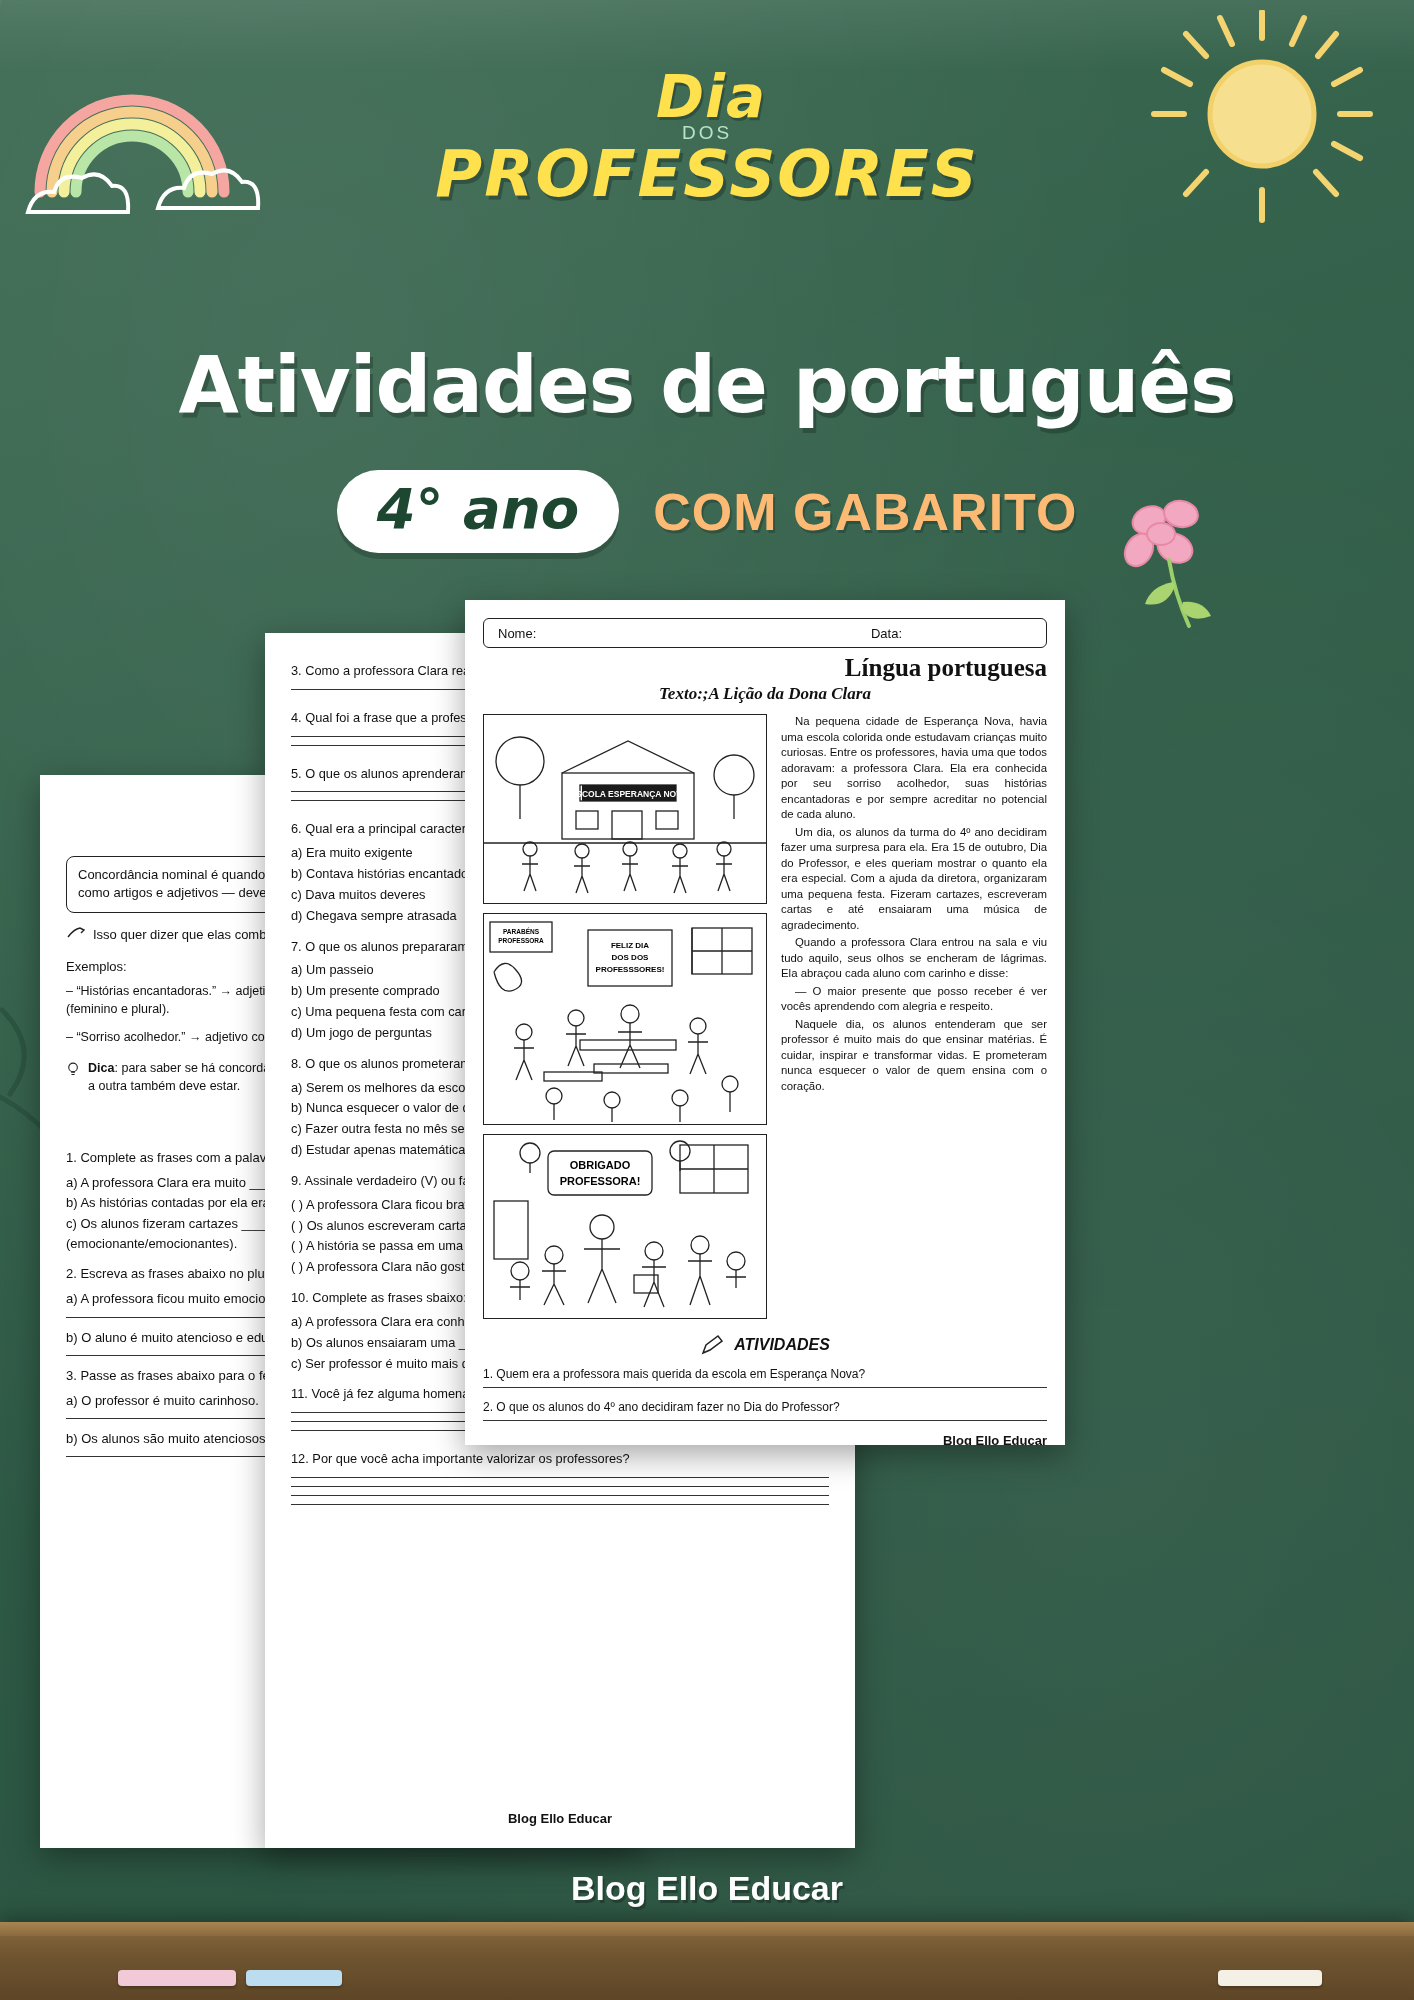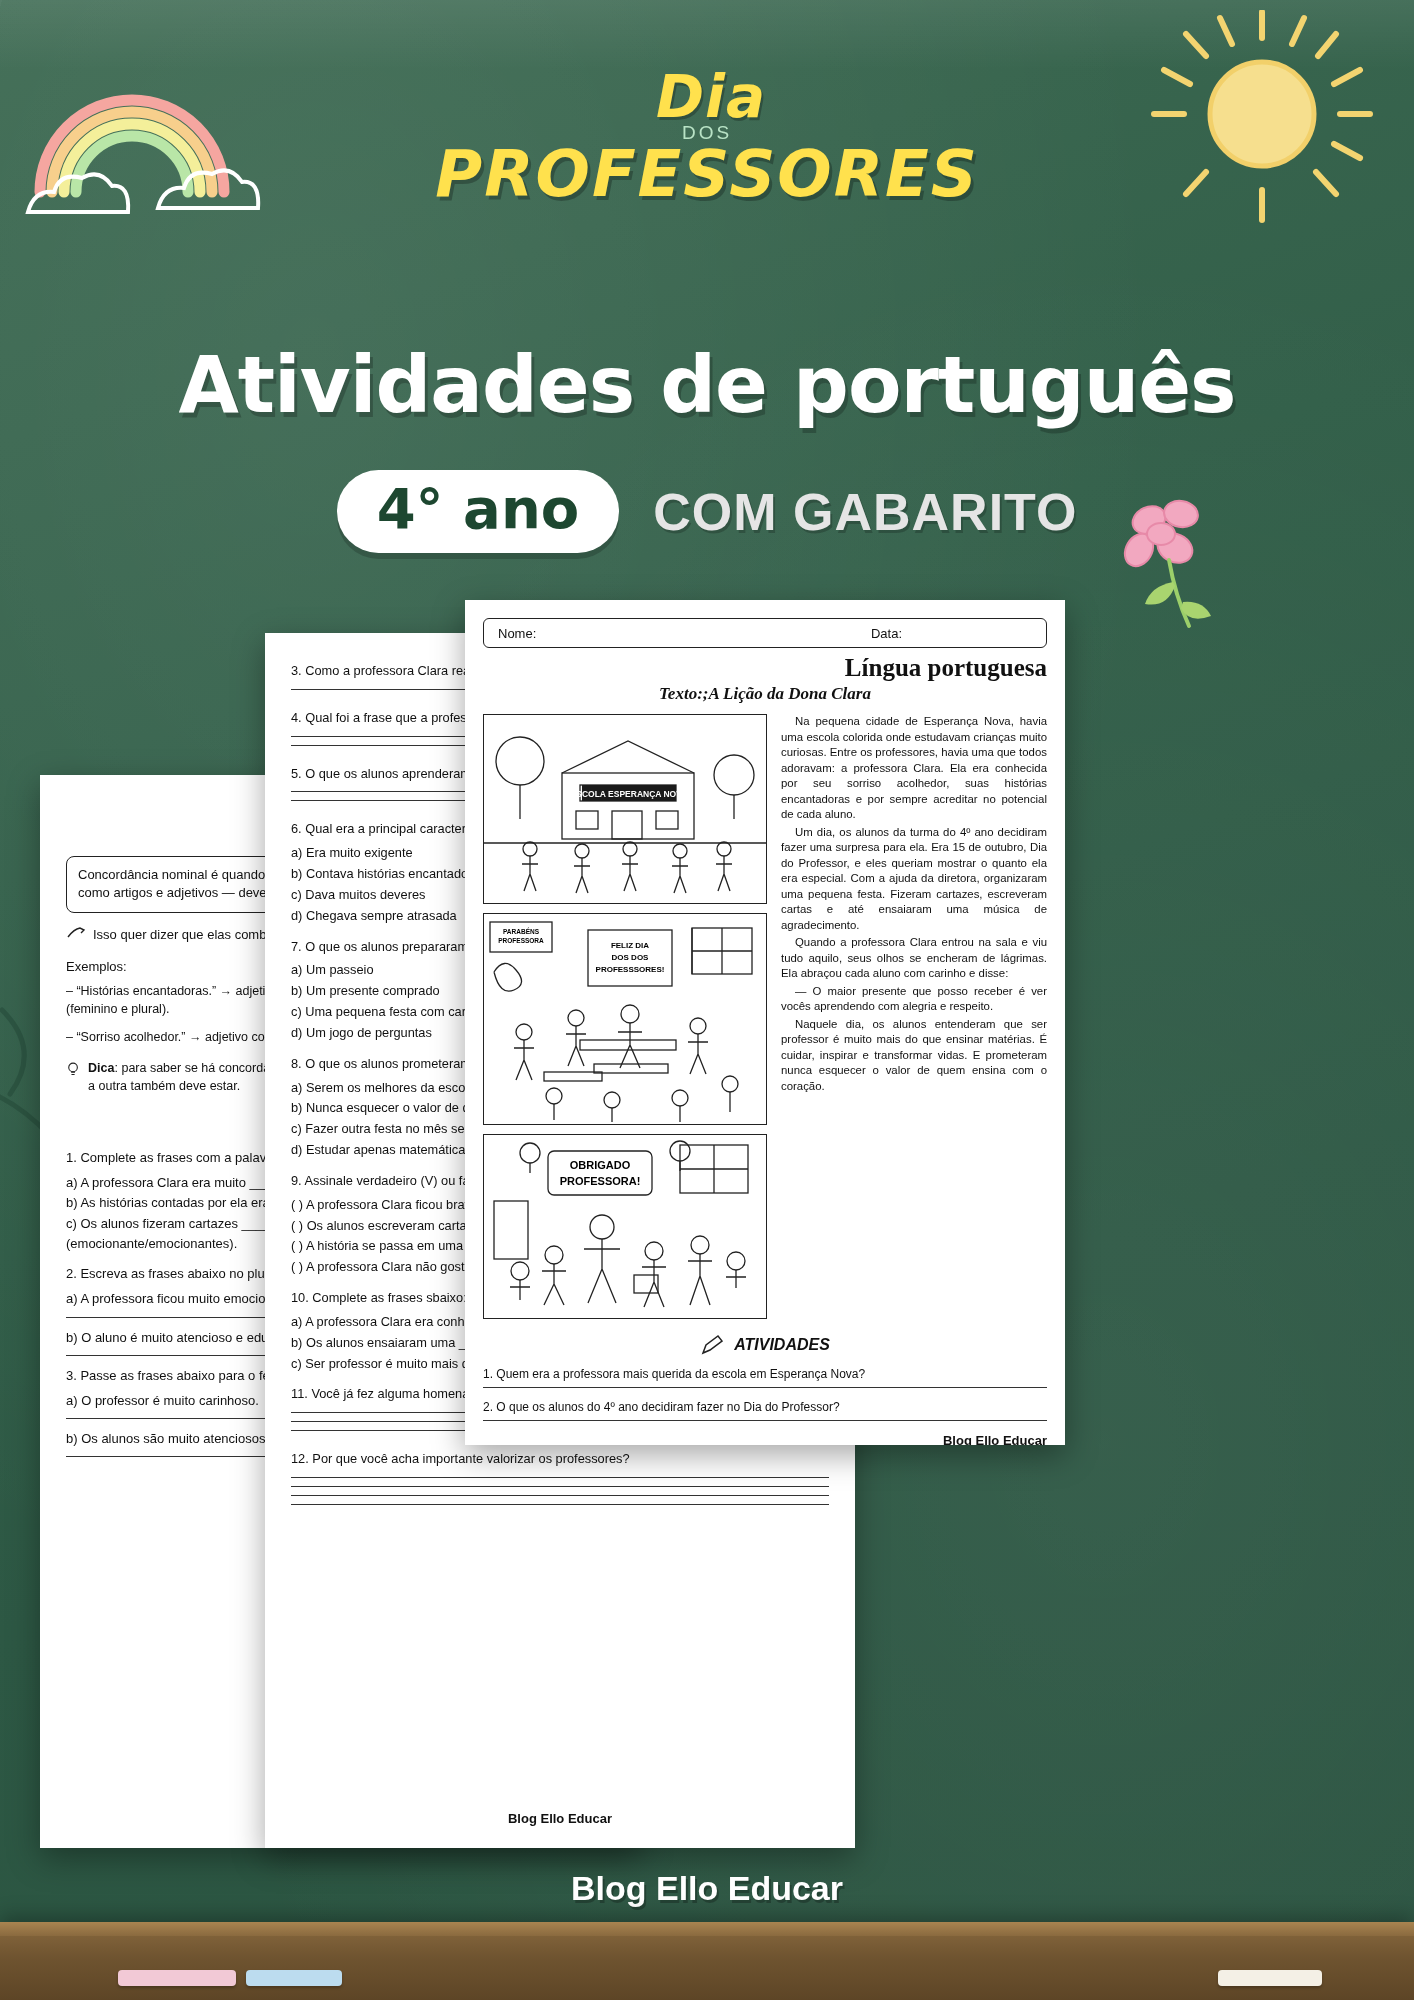--- a/index.html
+++ b/index.html
@@ -84,26 +84,26 @@
     font-weight:bold; font-size:78px; color:#ffffff;
     text-shadow:3px 5px 0 rgba(0,0,0,.22);
     letter-spacing:-1px;
   }
   .subrow{
     position:absolute; left:0; right:0; top:470px;
     display:flex; align-items:center; justify-content:center; gap:34px;
   }
   .pill{
     background:#ffffff; color:#1d4730;
-    font-family:"DejaVu Sans", sans-serif; font-weight:bold; 
+    font-family:"DejaVu Sans", sans-serif; font-weight:bold; font-style:italic;
     font-size:56px; padding:6px 40px 12px; border-radius:44px;
     box-shadow:0 6px 0 rgba(0,0,0,.18);
   }
   .gabarito{
-    color:#e5e5e5; font-weight:bold; font-size:52px; letter-spacing:1px;
+    color:#fdba74; font-weight:bold; font-size:52px; letter-spacing:1px;
     text-shadow:2px 3px 0 rgba(0,0,0,.2);
   }
 
   
   .sheet{
     position:absolute; background:#fff; box-shadow:0 10px 30px rgba(0,0,0,.35);
     color:#111;
   }
   .sheet .inner{ position:absolute; inset:0; padding:26px 26px 20px; overflow:hidden; }
 

